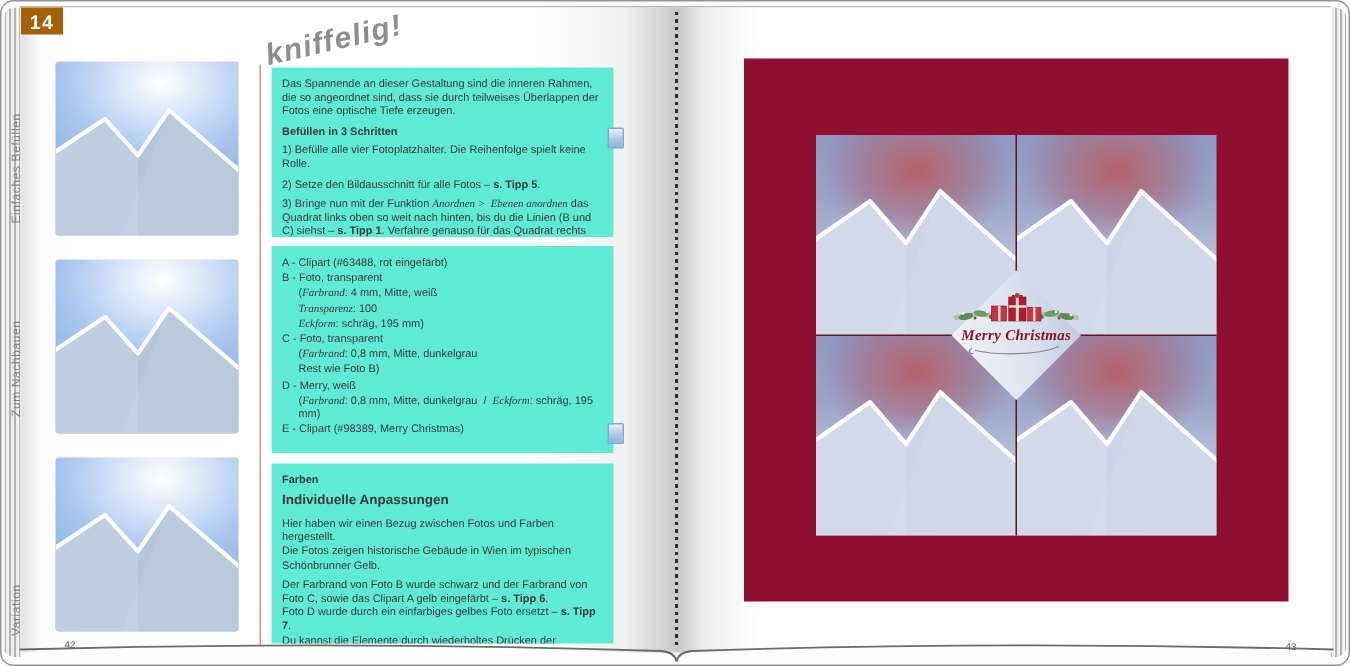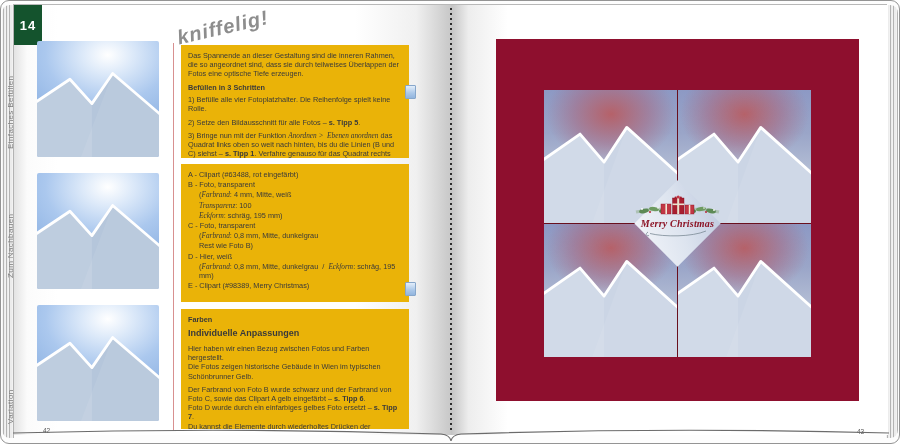--- a/index.html
+++ b/index.html
@@ -12,21 +12,21 @@
   .edge.right{right:1px;border-radius:0 8px 8px 0;}
   .top-rule{position:absolute;left:12px;right:12px;top:3px;height:1px;background:#b8b8b8;}
   .page{position:absolute;top:4px;bottom:8px;width:437px;}
   .page.left{left:13px;background:linear-gradient(90deg,#e3e3e3 0%,#fbfbfb 3%,#ffffff 10%,#ffffff 78%,#f0f0f0 92%,#c7c7c7 100%);}
   .page.right{left:450px;background:linear-gradient(90deg,#c3c3c3 0%,#ededed 4%,#ffffff 13%,#ffffff 100%);}
   .spine{position:absolute;left:449px;top:7px;bottom:12px;width:1.6px;
          background:repeating-linear-gradient(180deg,#2e2e2e 0 2.2px,rgba(255,255,255,0) 2.2px 5px);}
   .bottom-curve{position:absolute;left:0;bottom:0;width:900px;height:18px;pointer-events:none;}
 
   
-  .chapter-box{position:absolute;left:13px;top:4px;width:28px;height:40px;background:#14532d;
+  .chapter-box{position:absolute;left:13px;top:4px;width:28px;height:18px;background:#a16207;
                color:#fff;font-weight:bold;font-size:13px;display:flex;align-items:center;justify-content:center;letter-spacing:1px;}
   .page-title{position:absolute;left:50px;top:8px;font-size:15.5px;font-weight:bold;color:#9e2f28;
               font-variant:small-caps;letter-spacing:1px;}
   .scribble{position:absolute;left:174px;top:26px;font-size:20px;font-weight:bold;font-style:italic;
             color:#8d8d8d;transform:rotate(-13deg);transform-origin:left top;letter-spacing:1px;}
 
   
   .side-label{position:absolute;left:5px;width:15px;color:#7e7e7e;font-size:8px;
               writing-mode:vertical-rl;transform:rotate(180deg);text-align:center;letter-spacing:.4px;}
   .sl1{top:50px;height:122px;}
@@ -35,21 +35,21 @@
 
   
   .thumb{position:absolute;left:36px;width:122px;height:116px;border-radius:2px;overflow:hidden;
          background:radial-gradient(ellipse 75% 60% at 58% 12%, #ffffff 0%, #dcE9f9 28%, #abc8ee 68%, #97b9e6 100%);}
   .t1{top:40px;} .t2{top:172px;} .t3{top:304px;}
   .thumb svg,.quad svg{position:absolute;left:0;top:0;width:100%;height:100%;display:block;}
   .thumb svg{--mfill:#b5c6db;}
 
   
   .divider{position:absolute;left:172px;top:42px;width:1px;height:388px;background:#d89090;}
-  .tblock{position:absolute;left:180px;width:228px;background:#eab308;box-sizing:border-box;
+  .tblock{position:absolute;left:180px;width:228px;background:#5eead4;box-sizing:border-box;
           padding:6px 7px;font-size:7.3px;line-height:1.26;color:#3a3a3a;overflow:hidden;}
   .b1{top:44px;height:113px;} .b2{top:163px;height:138px;} .b3{top:308px;height:120px;}
   .para{margin:0 0 4px 0;white-space:pre-wrap;}
   .para:last-child{margin-bottom:0;}
   .para.h{margin-bottom:3.5px;}
   .para.h2{font-size:9px;margin-bottom:5px;}
   .para.tight{margin-bottom:1px;}
   .para.ind{padding-left:11px;}
   .b{font-weight:bold;} .i{font-style:italic;font-family:Liberation Serif, serif;}
   .tip-icon{position:absolute;left:404px;width:9px;height:12px;border:1px solid #87a7cb;border-radius:1px;
@@ -132,21 +132,21 @@
     </div>
   <div class="tblock b2">
       <p class="para tight"><span>A - Clipart (#63488, rot eingefärbt)</span></p>
       <p class="para tight"><span>B - Foto, transparent</span></p>
       <p class="para tight ind"><span>(</span><span class="i">Farbrand</span><span>: 4 mm, Mitte, weiß</span></p>
       <p class="para tight ind"><span class="i">Transparenz</span><span>: 100</span></p>
       <p class="para tight ind"><span class="i">Eckform</span><span>: schräg, 195 mm)</span></p>
       <p class="para tight"><span>C - Foto, transparent</span></p>
       <p class="para tight ind"><span>(</span><span class="i">Farbrand</span><span>: 0,8 mm, Mitte, dunkelgrau</span></p>
       <p class="para tight ind"><span>Rest wie Foto B)</span></p>
-      <p class="para tight"><span>D - Hier, weiß</span></p>
+      <p class="para tight"><span>D - Merry, weiß</span></p>
       <p class="para tight ind"><span>(</span><span class="i">Farbrand</span><span>: 0,8 mm, Mitte, dunkelgrau  /  </span><span class="i">Eckform</span><span>: schräg, 195 mm)</span></p>
       <p class="para tight"><span>E - Clipart (#98389, Merry Christmas)</span></p>
     </div>
   <div class="tblock b3">
       <p class="para h"><span class="b">Farben</span></p>
       <p class="para h2"><span class="b">Individuelle Anpassungen</span></p>
       <p class="para"><span>Hier haben wir einen Bezug zwischen Fotos und Farben hergestellt.
 Die Fotos zeigen historische Gebäude in Wien im typischen Schönbrunner Gelb.</span></p>
       <p class="para"><span>Der Farbrand von Foto B wurde schwarz und der Farbrand von Foto C, sowie das Clipart A gelb eingefärbt – </span><span class="b">s. Tipp 6</span><span>.
 Foto D wurde durch ein einfarbiges gelbes Foto ersetzt – </span><span class="b">s. Tipp 7</span><span>.

